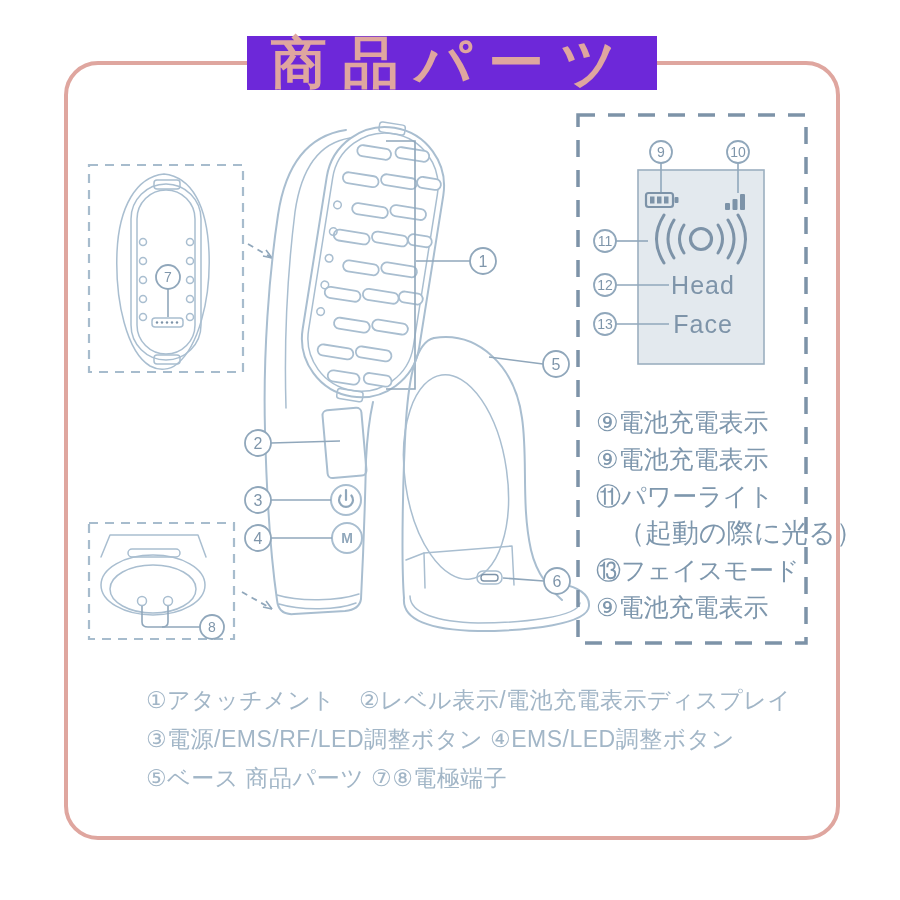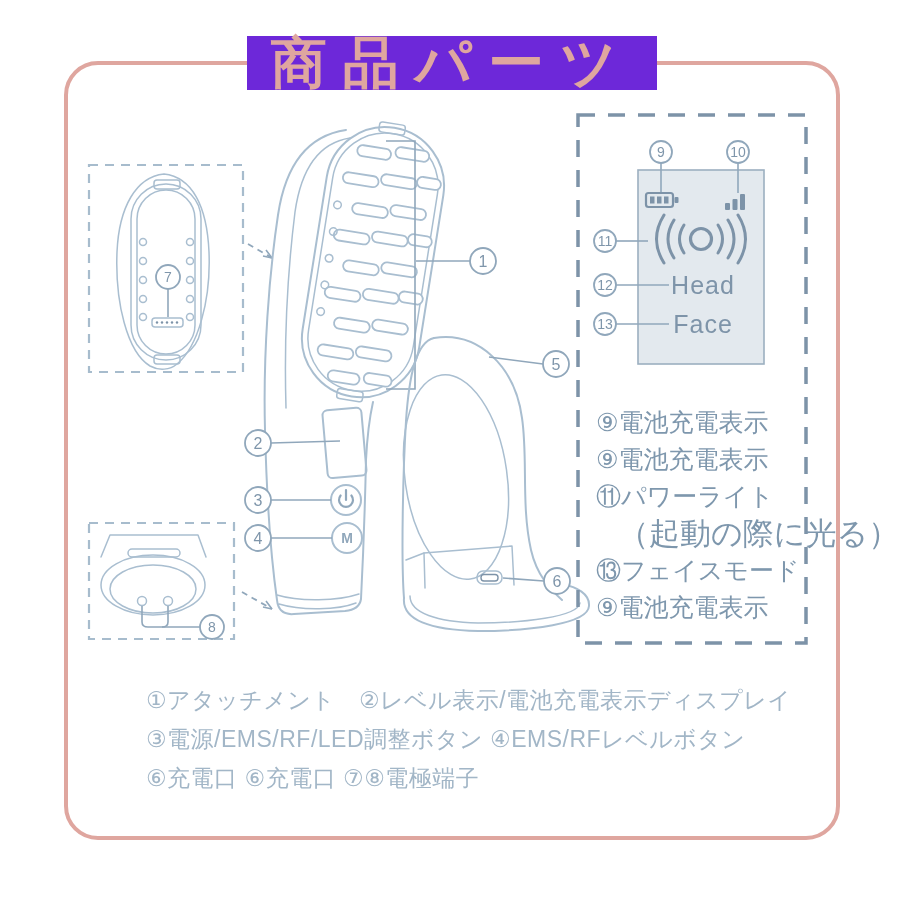--- a/index.html
+++ b/index.html
@@ -25,21 +25,21 @@
   .slate{fill:none;stroke:#7d93a8;stroke-width:3;stroke-linecap:round;}
   .slate-fill{fill:#7d93a8;stroke:none;}
   .panel{fill:#e3e9ee;stroke:#9cafc0;stroke-width:1.6;}
   .panel-txt{fill:#7e94a9;font-size:25px;letter-spacing:1px;text-anchor:middle;}
   .btn-txt{fill:#90a7bb;font-size:14px;font-weight:bold;text-anchor:middle;}
   .dash-arrow{fill:none;stroke:#90a7bb;stroke-width:1.8;stroke-dasharray:6 5;}
 
   
   .side-legend{position:absolute;left:596px;top:404px;width:230px;}
   .side-legend .item{font-size:25px;color:#7e97ad;line-height:37px;white-space:nowrap;}
-  .side-legend .item.indent{padding-left:22px;font-size:31px;}
+  .side-legend .item.indent{padding-left:22px;font-size:27px;}
 
   
   .bottom-legend{position:absolute;left:118px;top:681px;width:720px;}
   .bottom-legend .line{font-size:23px;color:#a2b6c7;line-height:39px;
                        letter-spacing:0.5px;white-space:nowrap;margin-left:28px;}
 </style>
 </head>
 <body>
 
 <div class="stage">
@@ -271,17 +271,17 @@
     <div class="item">⑨電池充電表示</div>
     <div class="item">⑨電池充電表示</div>
     <div class="item">⑪パワーライト</div>
     <div class="item indent">（起動の際に光る）</div>
     <div class="item">⑬フェイスモード</div>
     <div class="item">⑨電池充電表示</div>
   </div>
 
   <div class="bottom-legend">
     <div class="line">①アタッチメント　②レベル表示/電池充電表示ディスプレイ</div>
-    <div class="line">③電源/EMS/RF/LED調整ボタン ④EMS/RFレベルボタン</div>
-    <div class="line">⑥充電口 ⑥充電口 ⑦⑧電極端子</div>
+    <div class="line">③電源/EMS/RF/LED調整ボタン ④EMS/LED調整ボタン</div>
+    <div class="line">⑤ベース 商品パーツ ⑦⑧電極端子</div>
   </div>
 
 </div>
 
 </body></html>

